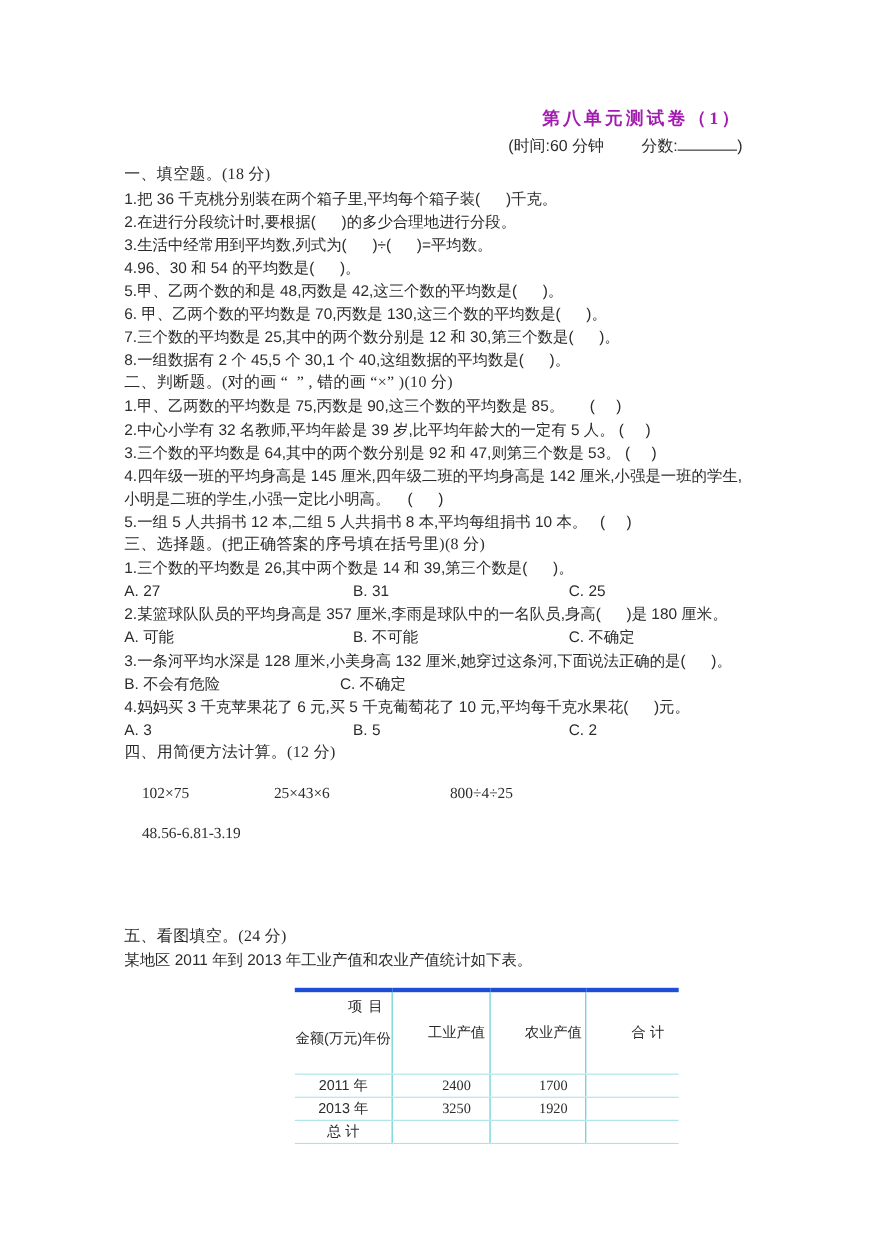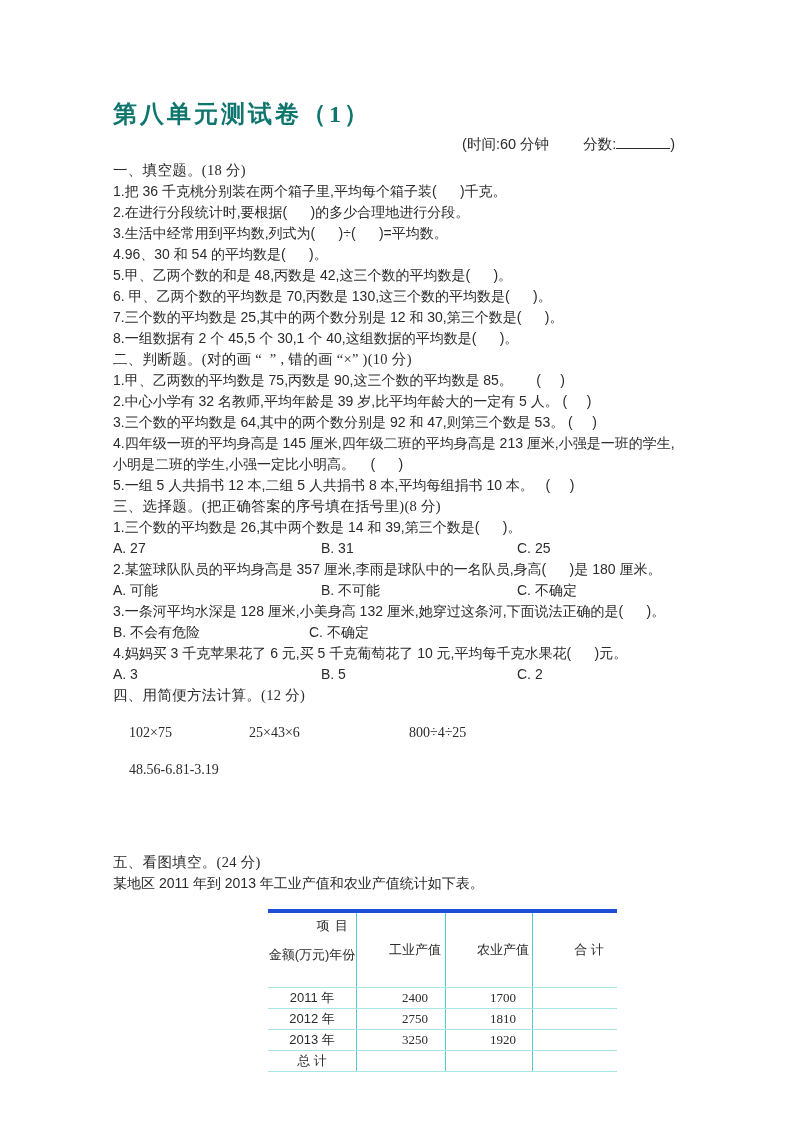--- a/index.html
+++ b/index.html
@@ -3,23 +3,23 @@
 <meta charset="utf-8">
 <style>
   html,body { margin:0; padding:0; background:#ffffff; }
   .page {
     width:793px; height:1122px; background:#ffffff; position:relative;
     box-sizing:border-box; padding:98px 118px 0 113px;
     font-family:"Liberation Sans", sans-serif; color:#2b2b2b;
     overflow:hidden;
   }
   .title {
-    margin:0 0 4px 0; text-align:left;
+    margin:0 0 4px 0; text-align:right;
     font-family:"Liberation Serif", serif; font-weight:600;
-    font-size:24px; letter-spacing:3px; color:#0f766e;
+    font-size:16px; letter-spacing:3px; color:#a21caf;
   }
   .meta {
     text-align:right; font-size:14.5px; line-height:20px; margin:0 0 6px 0;
     font-weight:500; white-space:pre;
   }
   .meta-gap { display:inline-block; width:34px; }
   .score-line {
     display:inline-block; width:54px; height:13px;
     border-bottom:1.4px solid #2b2b2b; vertical-align:baseline;
   }
@@ -71,21 +71,21 @@
     <p class="q">6. 甲、乙两个数的平均数是 70,丙数是 130,这三个数的平均数是(      )。</p>
     <p class="q">7.三个数的平均数是 25,其中的两个数分别是 12 和 30,第三个数是(      )。</p>
     <p class="q">8.一组数据有 2 个 45,5 个 30,1 个 40,这组数据的平均数是(      )。</p>
   </div>
 
   <div class="sec">
     <p class="sec-head">二、判断题。(对的画 “  ” , 错的画 “×” )(10 分)</p>
     <p class="q">1.甲、乙两数的平均数是 75,丙数是 90,这三个数的平均数是 85。      (     )</p>
     <p class="q">2.中心小学有 32 名教师,平均年龄是 39 岁,比平均年龄大的一定有 5 人。 (     )</p>
     <p class="q">3.三个数的平均数是 64,其中的两个数分别是 92 和 47,则第三个数是 53。 (     )</p>
-    <p class="q">4.四年级一班的平均身高是 145 厘米,四年级二班的平均身高是 213 厘米,小强是一班的学生,小明是二班的学生,小强一定比小明高。    (      )</p>
+    <p class="q">4.四年级一班的平均身高是 145 厘米,四年级二班的平均身高是 142 厘米,小强是一班的学生,小明是二班的学生,小强一定比小明高。    (      )</p>
     <p class="q">5.一组 5 人共捐书 12 本,二组 5 人共捐书 8 本,平均每组捐书 10 本。   (     )</p>
   </div>
 
   <div class="sec">
     <p class="sec-head">三、选择题。(把正确答案的序号填在括号里)(8 分)</p>
 
     <p class="q">1.三个数的平均数是 26,其中两个数是 14 和 39,第三个数是(      )。</p>
     <p class="opts">
       <span class="o1">A.  27</span>
       <span class="o2">B.  31</span>
@@ -141,26 +141,20 @@
           <td class="col-agr">农业产值</td>
           <td class="col-tot">合  计</td>
         </tr>
         <tr class="body">
           <td>2011 年</td>
           <td class="num">2400</td>
           <td class="num">1700</td>
           <td></td>
         </tr>
         <tr class="body">
-          <td>2012 年</td>
-          <td class="num">2750</td>
-          <td class="num">1810</td>
-          <td></td>
-        </tr>
-        <tr class="body">
           <td>2013 年</td>
           <td class="num">3250</td>
           <td class="num">1920</td>
           <td></td>
         </tr>
         <tr class="body">
           <td>总  计</td>
           <td></td>
           <td></td>
           <td></td>

